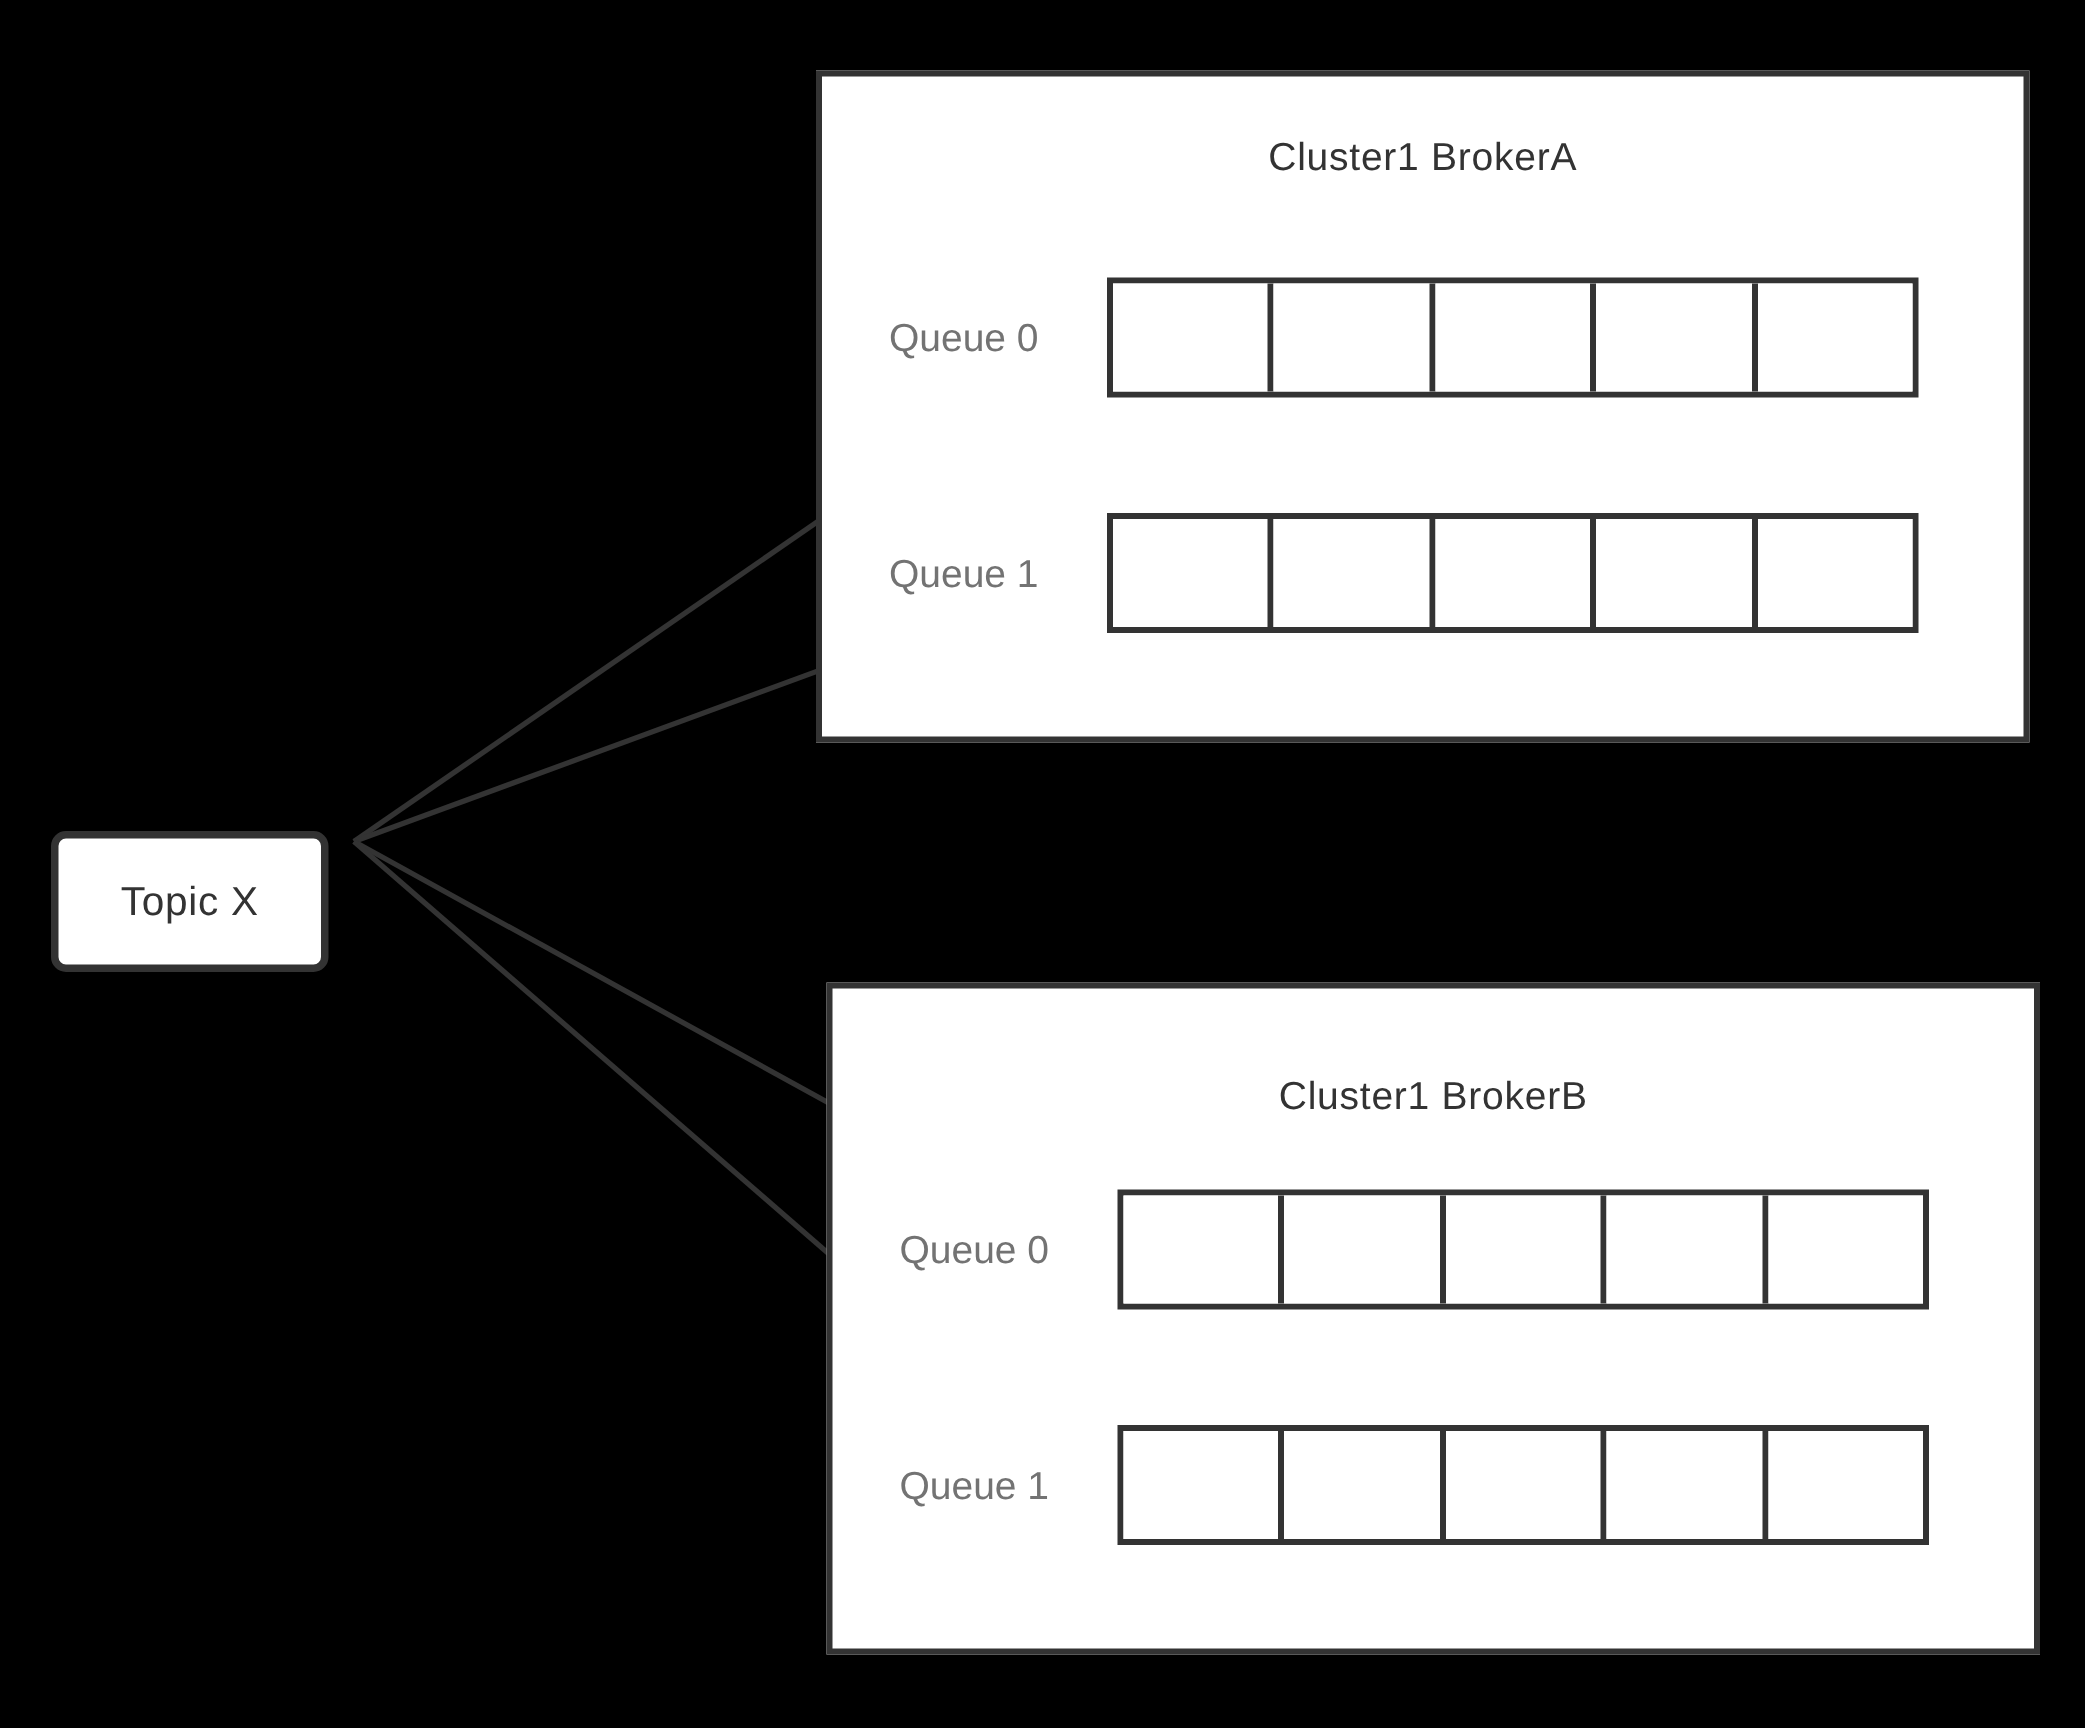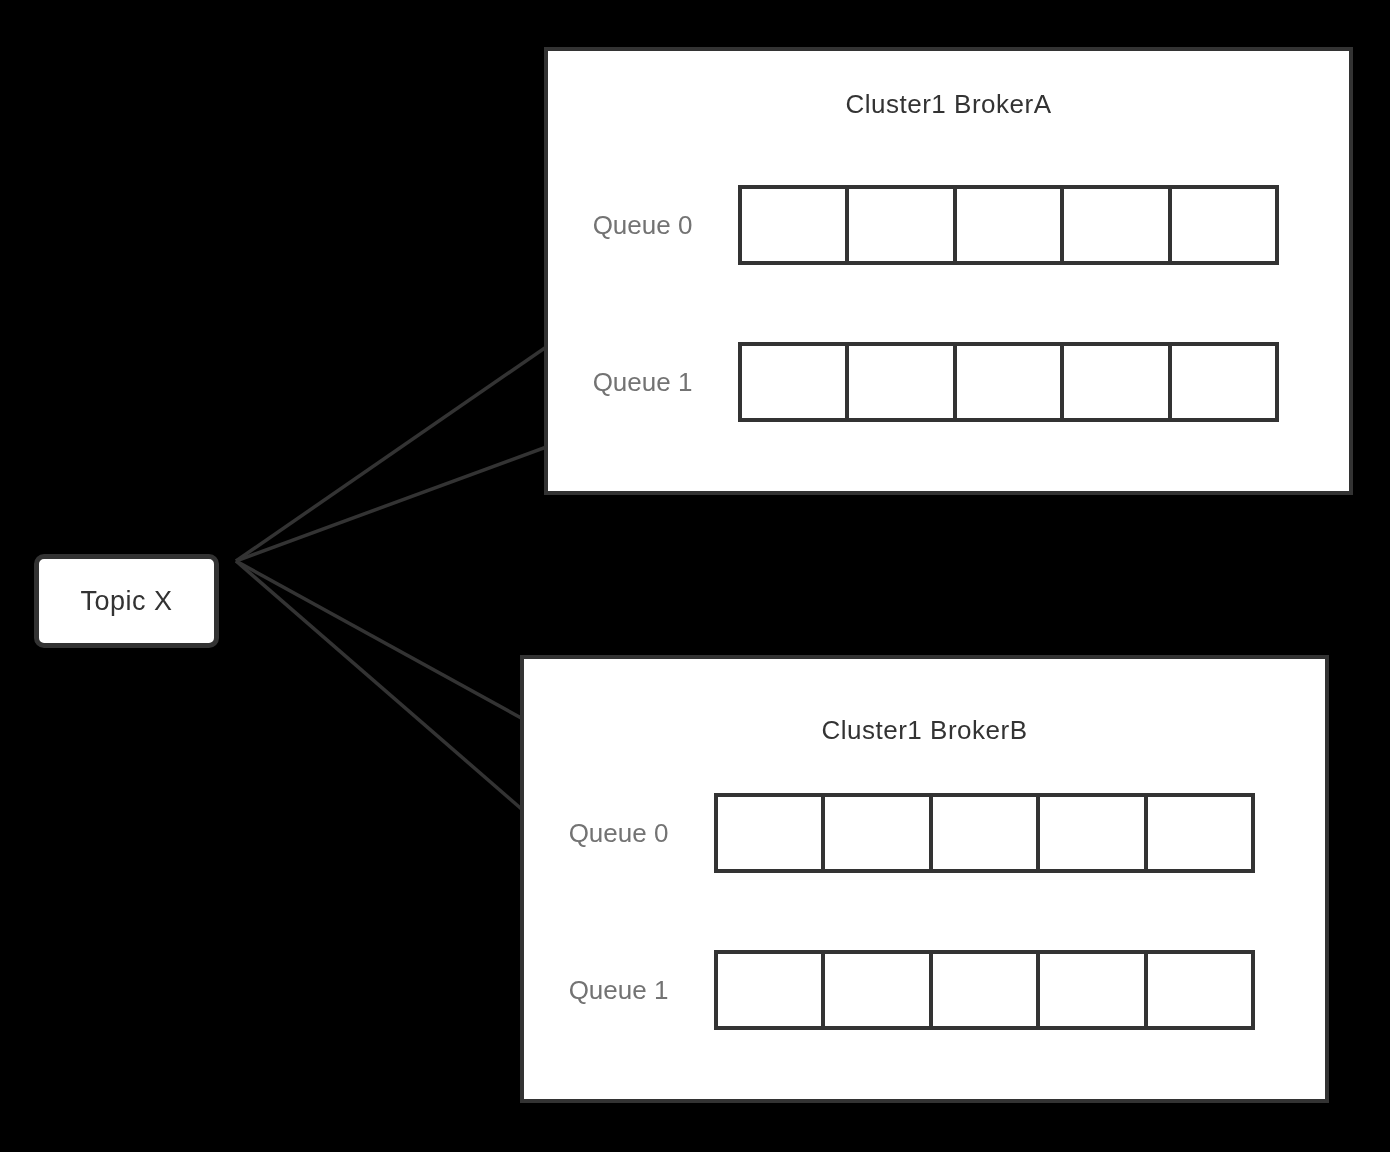--- a/index.html
+++ b/index.html
@@ -43,21 +43,21 @@
   .broker {
     position: absolute;
     width: 809px;
     height: 448px;
     background: #ffffff;
     border: 4px solid #333333;
     box-sizing: border-box;
     margin-left: 16px;
   }
   .broker.broker-a { left: 528px; top: 47px; }
-  .broker.broker-b { left: 504px; top: 655px; padding-left: 45px; }
+  .broker.broker-b { left: 535px; top: 655px; padding-left: 45px; }
 
   .broker-title {
     position: absolute;
     left: 0;
     width: 100%;
     text-align: center;
     font-size: 26px;
     color: #333333;
     letter-spacing: 0.5px;
   }

